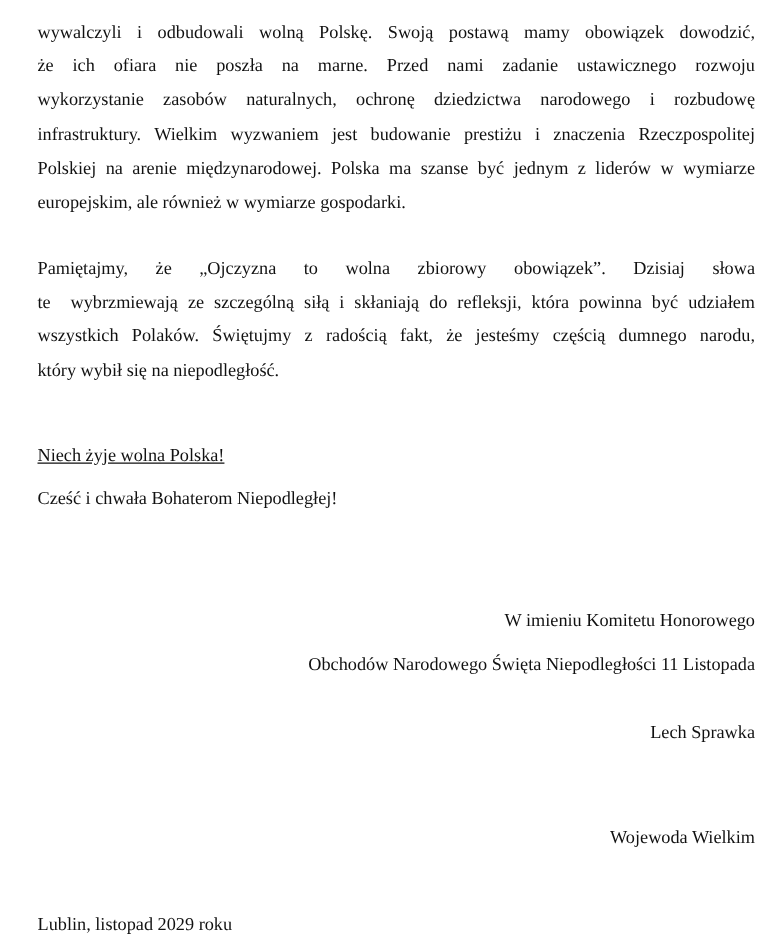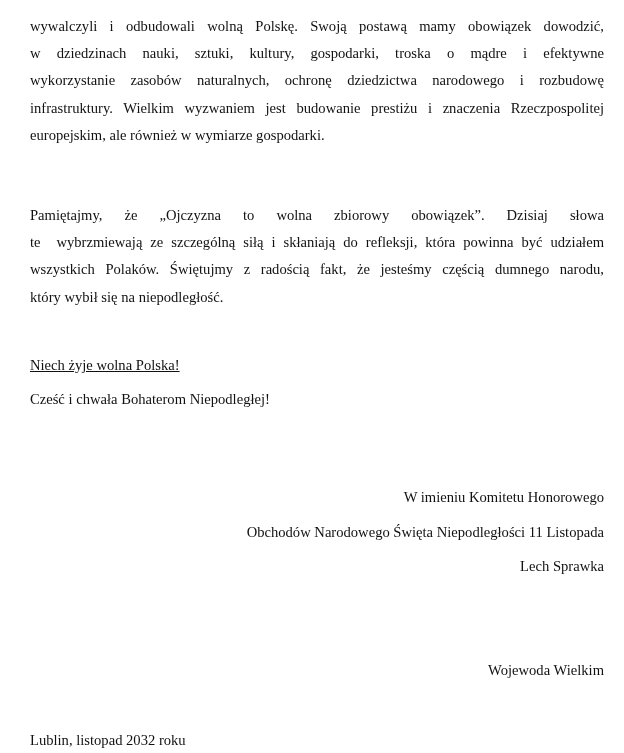--- a/index.html
+++ b/index.html
@@ -11,34 +11,35 @@
   .abs { position:absolute; line-height:20px; white-space:nowrap; }
   .right { right:20px; text-align:right; }
   .left { left:30px; }
 </style>
 </head>
 <body>
 
 <div class="page">
   <div class="para" style="position:absolute; top:13px; width:574px;">
     <span class="line">wywalczyli i odbudowali wolną Polskę. Swoją postawą mamy obowiązek dowodzić,</span>
-    <span class="line">w dziedzinach nauki, sztuki, kultury, gospodarki, troska o mądre i efektywne</span>
+    <span class="line">że ich ofiara nie poszła na marne. Przed nami zadanie ustawicznego rozwoju</span>
     <span class="line">wykorzystanie zasobów naturalnych, ochronę dziedzictwa narodowego i rozbudowę</span>
     <span class="line">infrastruktury. Wielkim wyzwaniem jest budowanie prestiżu i znaczenia Rzeczpospolitej</span>
+    <span class="line">Polskiej na arenie międzynarodowej. Polska ma szanse być jednym z liderów w wymiarze</span>
     <span class="line last">europejskim, ale również w wymiarze gospodarki.</span>
   </div>
   <div class="para" style="position:absolute; top:202px; width:574px;">
     <span class="line">Pamiętajmy, że „Ojczyzna to wolna zbiorowy obowiązek”. Dzisiaj słowa</span>
     <span class="line" style="white-space:pre;">te  wybrzmiewają ze szczególną siłą i skłaniają do refleksji, która powinna być udziałem</span>
     <span class="line">wszystkich Polaków. Świętujmy z radością fakt, że jesteśmy częścią dumnego narodu,</span>
     <span class="line last">który wybił się na niepodległość.</span>
   </div>
 </div>
 
 <div class="abs left" style="top:355px;text-decoration:underline;">Niech żyje wolna Polska!</div>
 <div class="abs left" style="top:389px;">Cześć i chwała Bohaterom Niepodległej!</div>
 
 <div class="abs right" style="top:487px;">W imieniu Komitetu Honorowego</div>
 <div class="abs right" style="top:522px;">Obchodów Narodowego Święta Niepodległości 11 Listopada</div>
-<div class="abs right" style="top:556px;">Lech Sprawka</div>
+<div class="abs right" style="top:576px;">Lech Sprawka</div>
 <div class="abs right" style="top:660px;">Wojewoda Wielkim</div>
 
-<div class="abs left" style="top:730px;">Lublin, listopad 2032 roku</div>
+<div class="abs left" style="top:730px;">Lublin, listopad 2029 roku</div>
 
 </body></html>

